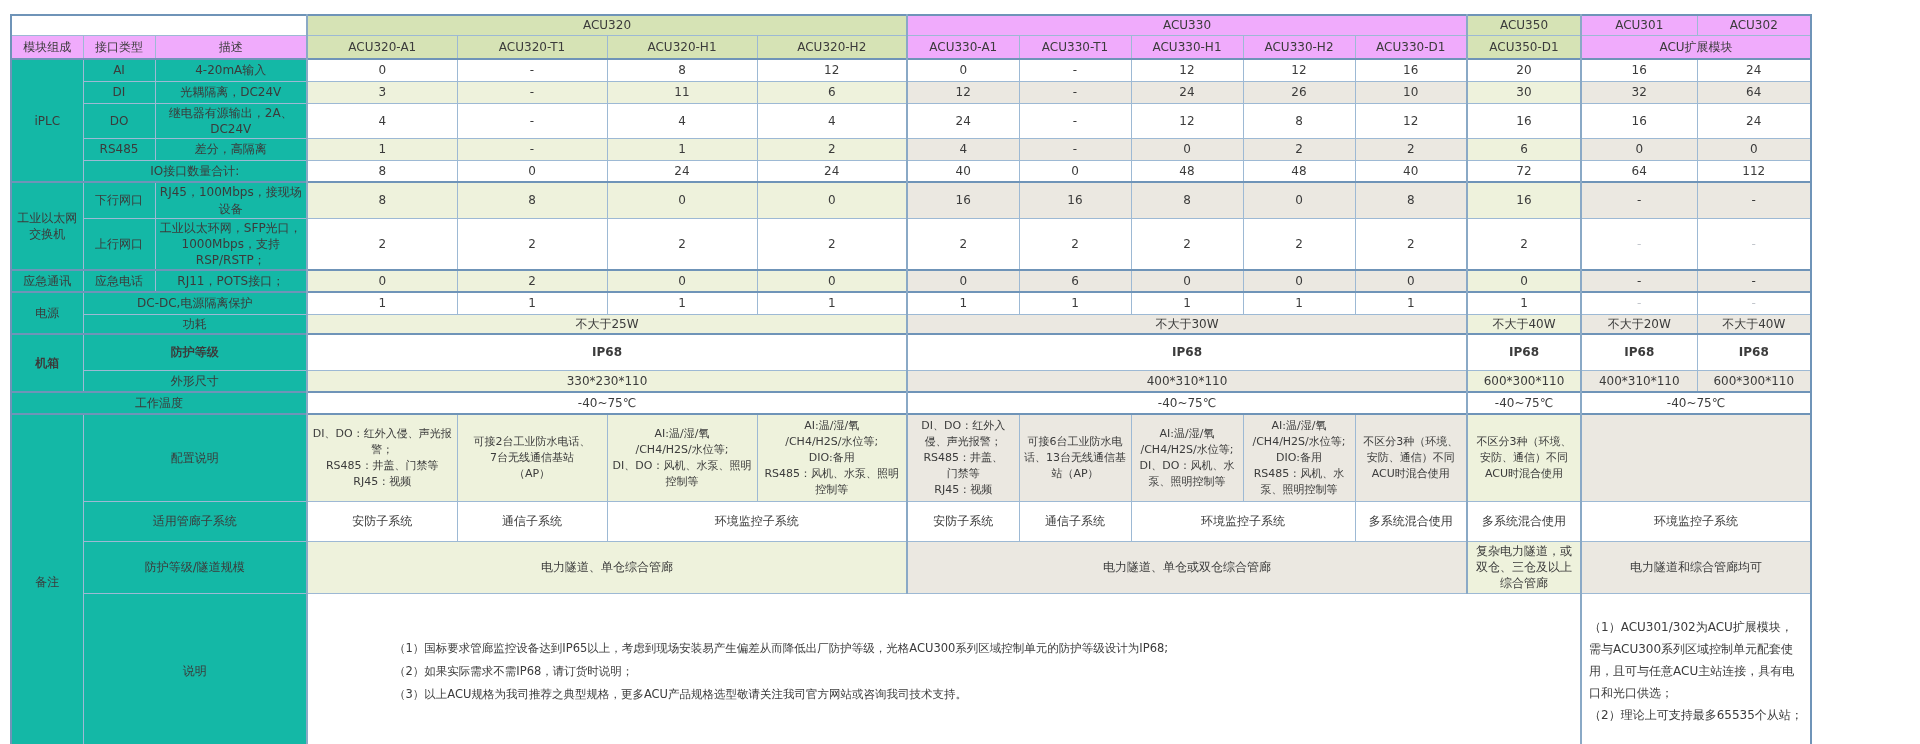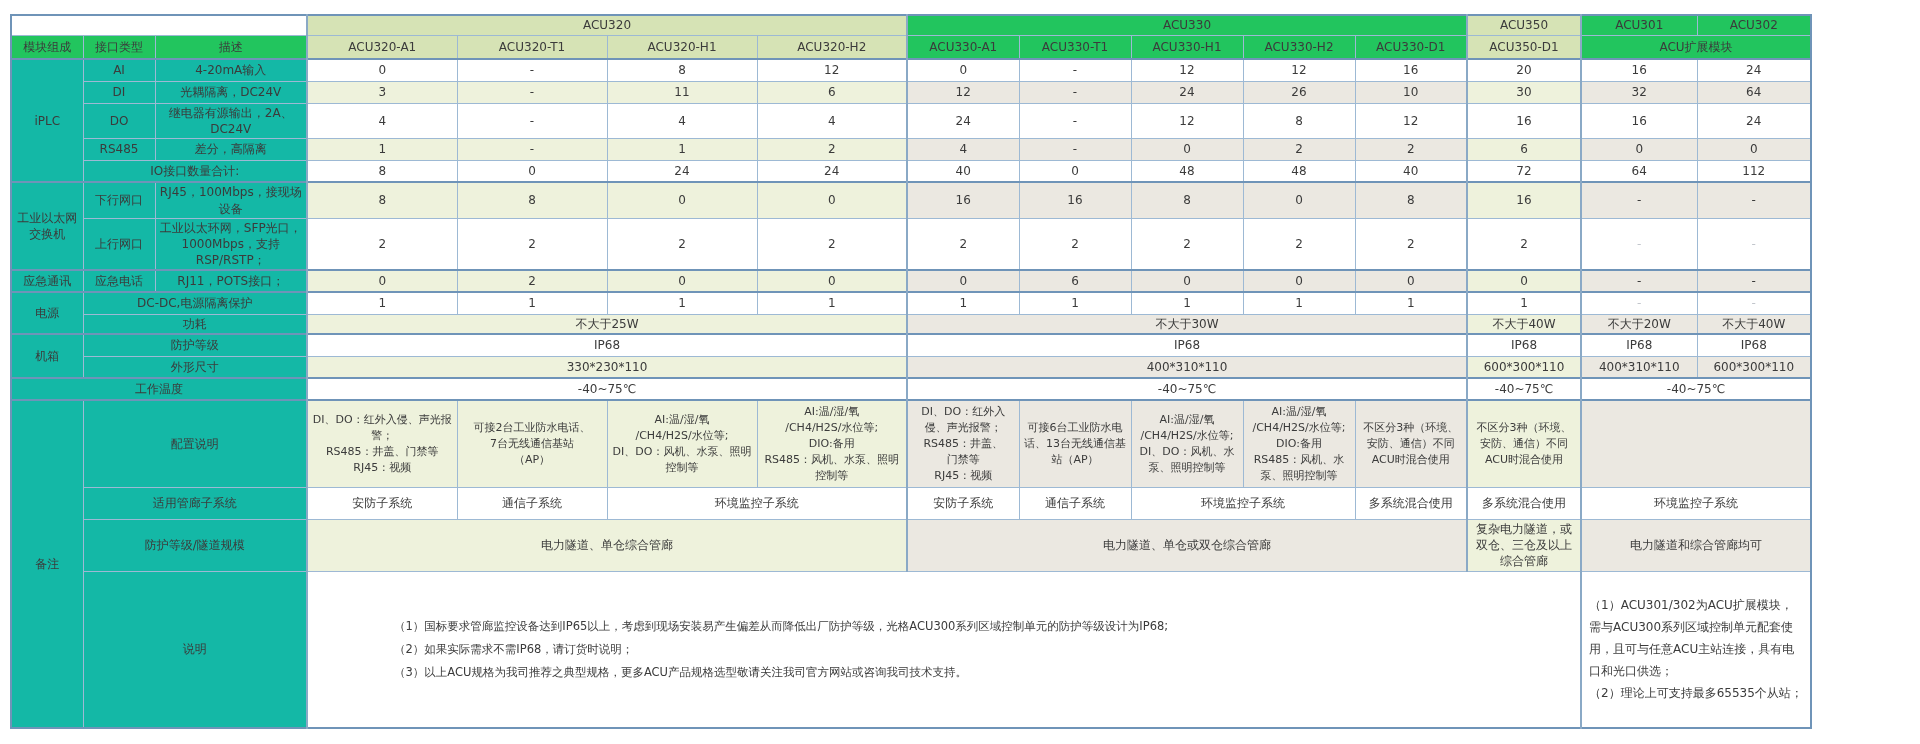--- a/index.html
+++ b/index.html
@@ -10,21 +10,21 @@
     border:1px solid #9db9d4;
     font-size:12px;color:#3b3b3b;
     text-align:center;vertical-align:middle;
     padding:1px 3px;line-height:1.35;
     white-space:pre-line;overflow:hidden;
     background:#ffffff;
   }
   tr.sec td{border-top:2px solid #6f94b8;}
   td.vg{border-left:2px solid #8aa9c6;}
   td.hg{background:#d6e3b5;}
-  td.hb{background:#22c55e;}
+  td.hb{background:#f0abfc;}
   td.g{background:#eef2dc;}
   td.e{background:#ebe8e1;}
   td.lbl{background:#14b8a6;}
   td.blank{background:#ffffff;}
   td.cfg{font-size:11px;line-height:1.45;padding:3px 4px;}
   td.dim{color:#c2c6cc;}
   td.notes-main{text-align:left;padding:8px 12px 8px 86px;font-size:11.5px;line-height:2.0;}
   td.notes-side{text-align:left;padding:22px 7px;font-size:12px;line-height:1.85;}
 </style>
 </head>
@@ -223,21 +223,21 @@
           <td class="dim">-</td>
         </tr>
         <tr style="height: 20px;">
           <td colspan="2" class="lbl">功耗</td>
           <td colspan="4" class="g vg">不大于25W</td>
           <td colspan="5" class="e vg">不大于30W</td>
           <td class="g vg">不大于40W</td>
           <td class="e vg">不大于20W</td>
           <td class="e">不大于40W</td>
         </tr>
-        <tr class="sec" style="height: 22px;">
+        <tr class="sec" style="height: 36px; font-weight: bold;">
           <td rowspan="2" class="lbl">机箱</td>
           <td colspan="2" class="lbl">防护等级</td>
           <td colspan="4" class="vg">IP68</td>
           <td colspan="5" class="vg">IP68</td>
           <td class="vg">IP68</td>
           <td class="vg">IP68</td>
           <td>IP68</td>
         </tr>
         <tr style="height: 22px;">
           <td colspan="2" class="lbl">外形尺寸</td>
@@ -279,21 +279,21 @@
 /CH4/H2S/水位等;
 DI、DO：风机、水泵、照明控制等</td>
           <td class="e cfg">AI:温/湿/氧
 /CH4/H2S/水位等;
 DIO:备用
 RS485：风机、水泵、照明控制等</td>
           <td class="e cfg">不区分3种（环境、安防、通信）不同ACU时混合使用</td>
           <td class="g cfg vg">不区分3种（环境、安防、通信）不同ACU时混合使用</td>
           <td colspan="2" class="e vg"></td>
         </tr>
-        <tr style="height: 32px;">
+        <tr style="height: 40px;">
           <td colspan="2" class="lbl">适用管廊子系统</td>
           <td class="vg">安防子系统</td>
           <td>通信子系统</td>
           <td colspan="2">环境监控子系统</td>
           <td class="vg">安防子系统</td>
           <td>通信子系统</td>
           <td colspan="2">环境监控子系统</td>
           <td>多系统混合使用</td>
           <td class="vg">多系统混合使用</td>
           <td colspan="2" class="vg">环境监控子系统</td>

